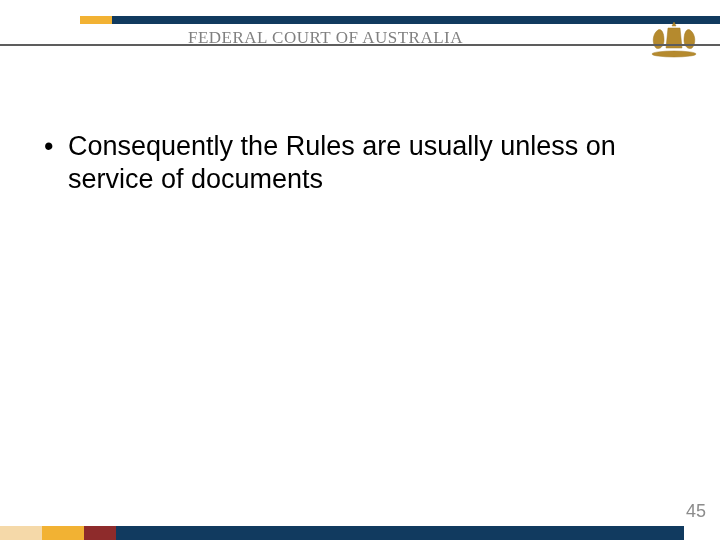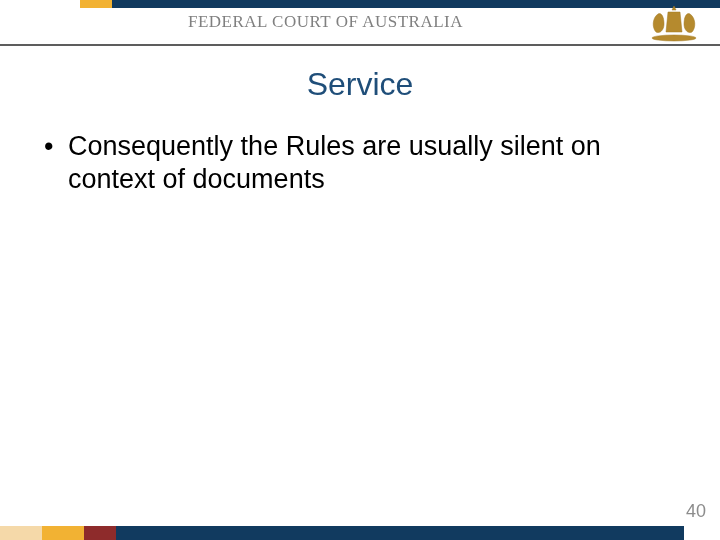--- a/index.html
+++ b/index.html
@@ -1,20 +1,20 @@
 <!DOCTYPE html>
 <html><head>
 <meta charset="utf-8">
 <style>
   * { margin: 0; padding: 0; box-sizing: border-box; }
   html, body { width: 720px; height: 540px; font-family: Arial, Helvetica, sans-serif; background: #fff; overflow: hidden; }
   .slide { position: relative; width: 720px; height: 540px; background: #fff; }
 
   
-  .topbar { position: absolute; top: 0; left: 0; width: 720px; height: 44px; background: #fff; }
+  .topbar { position: absolute; top: 16px; left: 0; width: 720px; height: 44px; background: #fff; }
   .topbar-stripe { position: absolute; top: 0; left: 0; width: 720px; height: 8px; display: flex; }
   .stripe-seg { height: 8px; flex: 1 1 auto; }
   .seg-a { background: #fff; flex: 0 0 80px; }
   .seg-b { background: #f2b233; flex: 0 0 32px; }
   .seg-c { background: #113a5f; flex: 1 1 auto; }
   .org { position: absolute; top: 12px; left: 188px; font-size: 17px; letter-spacing: 0.5px; color: #808080; font-family: "Times New Roman", Georgia, serif; }
   .topbar-underline { position: absolute; top: 44px; left: 0; width: 720px; height: 2px; background: #5d5d5d; }
 
   
   .crest { position: absolute; top: 2px; right: 14px; width: 64px; height: 44px; }
@@ -59,29 +59,28 @@
           <path d="M14 30 C10 26 10 16 16 12 C20 10 22 16 22 22 C22 28 18 32 14 30 Z"></path>
           <path d="M50 30 C54 26 54 16 48 12 C44 10 42 16 42 22 C42 28 46 32 50 30 Z"></path>
           <path d="M32 4 L30 8 L34 8 Z"></path>
           <ellipse cx="32" cy="36" rx="22" ry="3"></ellipse>
         </g>
       </svg>
     </div>
   </div>
   <div class="topbar-underline"></div>
 
-  <div class="title">Service</div>
 
   <div class="body">
     <ul>
-      <li>Consequently the Rules are usually silent on context of documents</li>
+      <li>Consequently the Rules are usually unless on service of documents</li>
     </ul>
   </div>
 
-  <div class="pagenum">40</div>
+  <div class="pagenum">45</div>
 
   <div class="bottombar">
     <div class="bseg b1"></div>
     <div class="bseg b2"></div>
     <div class="bseg b3"></div>
     <div class="bseg b4"></div>
     <div class="bseg b5"></div>
   </div>
 
 </div>

